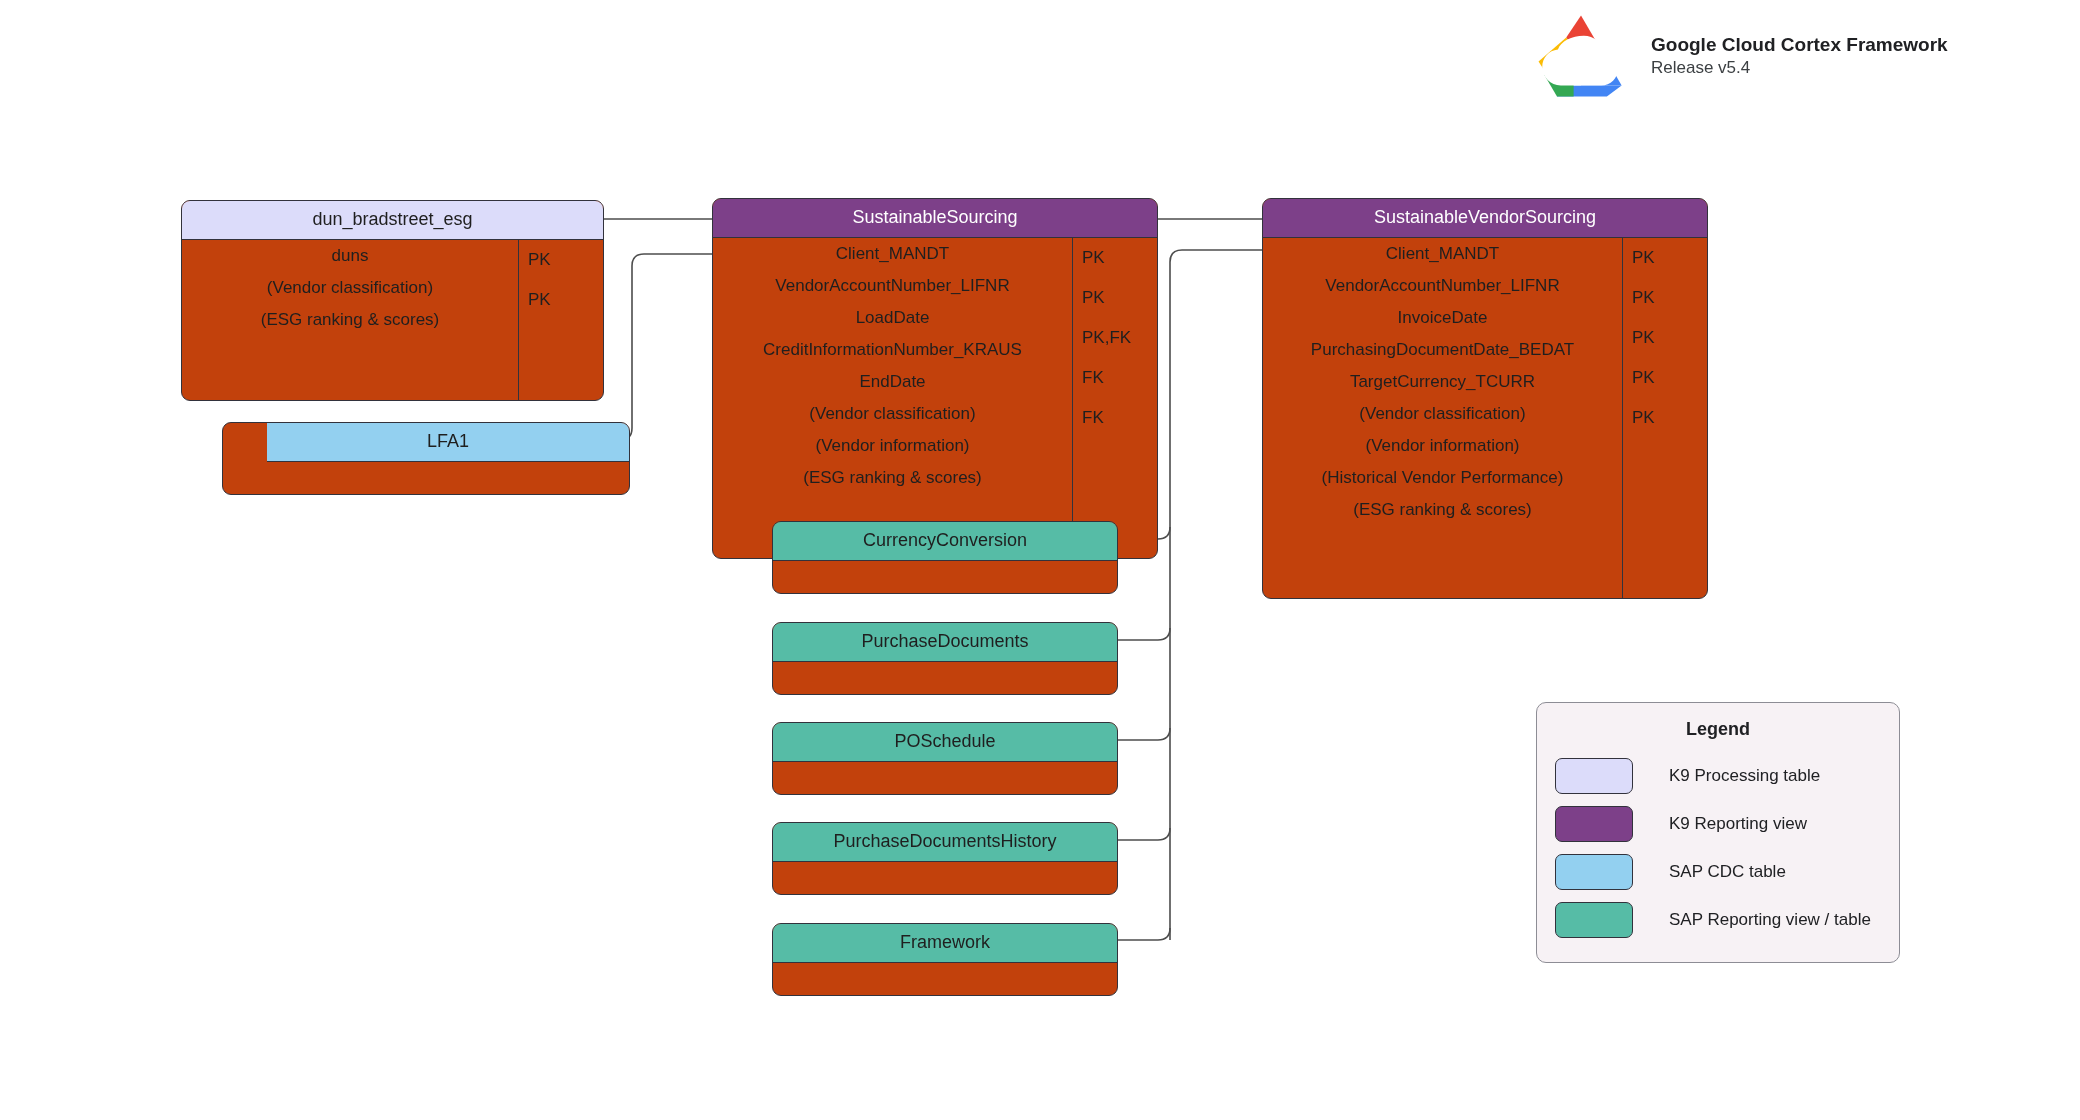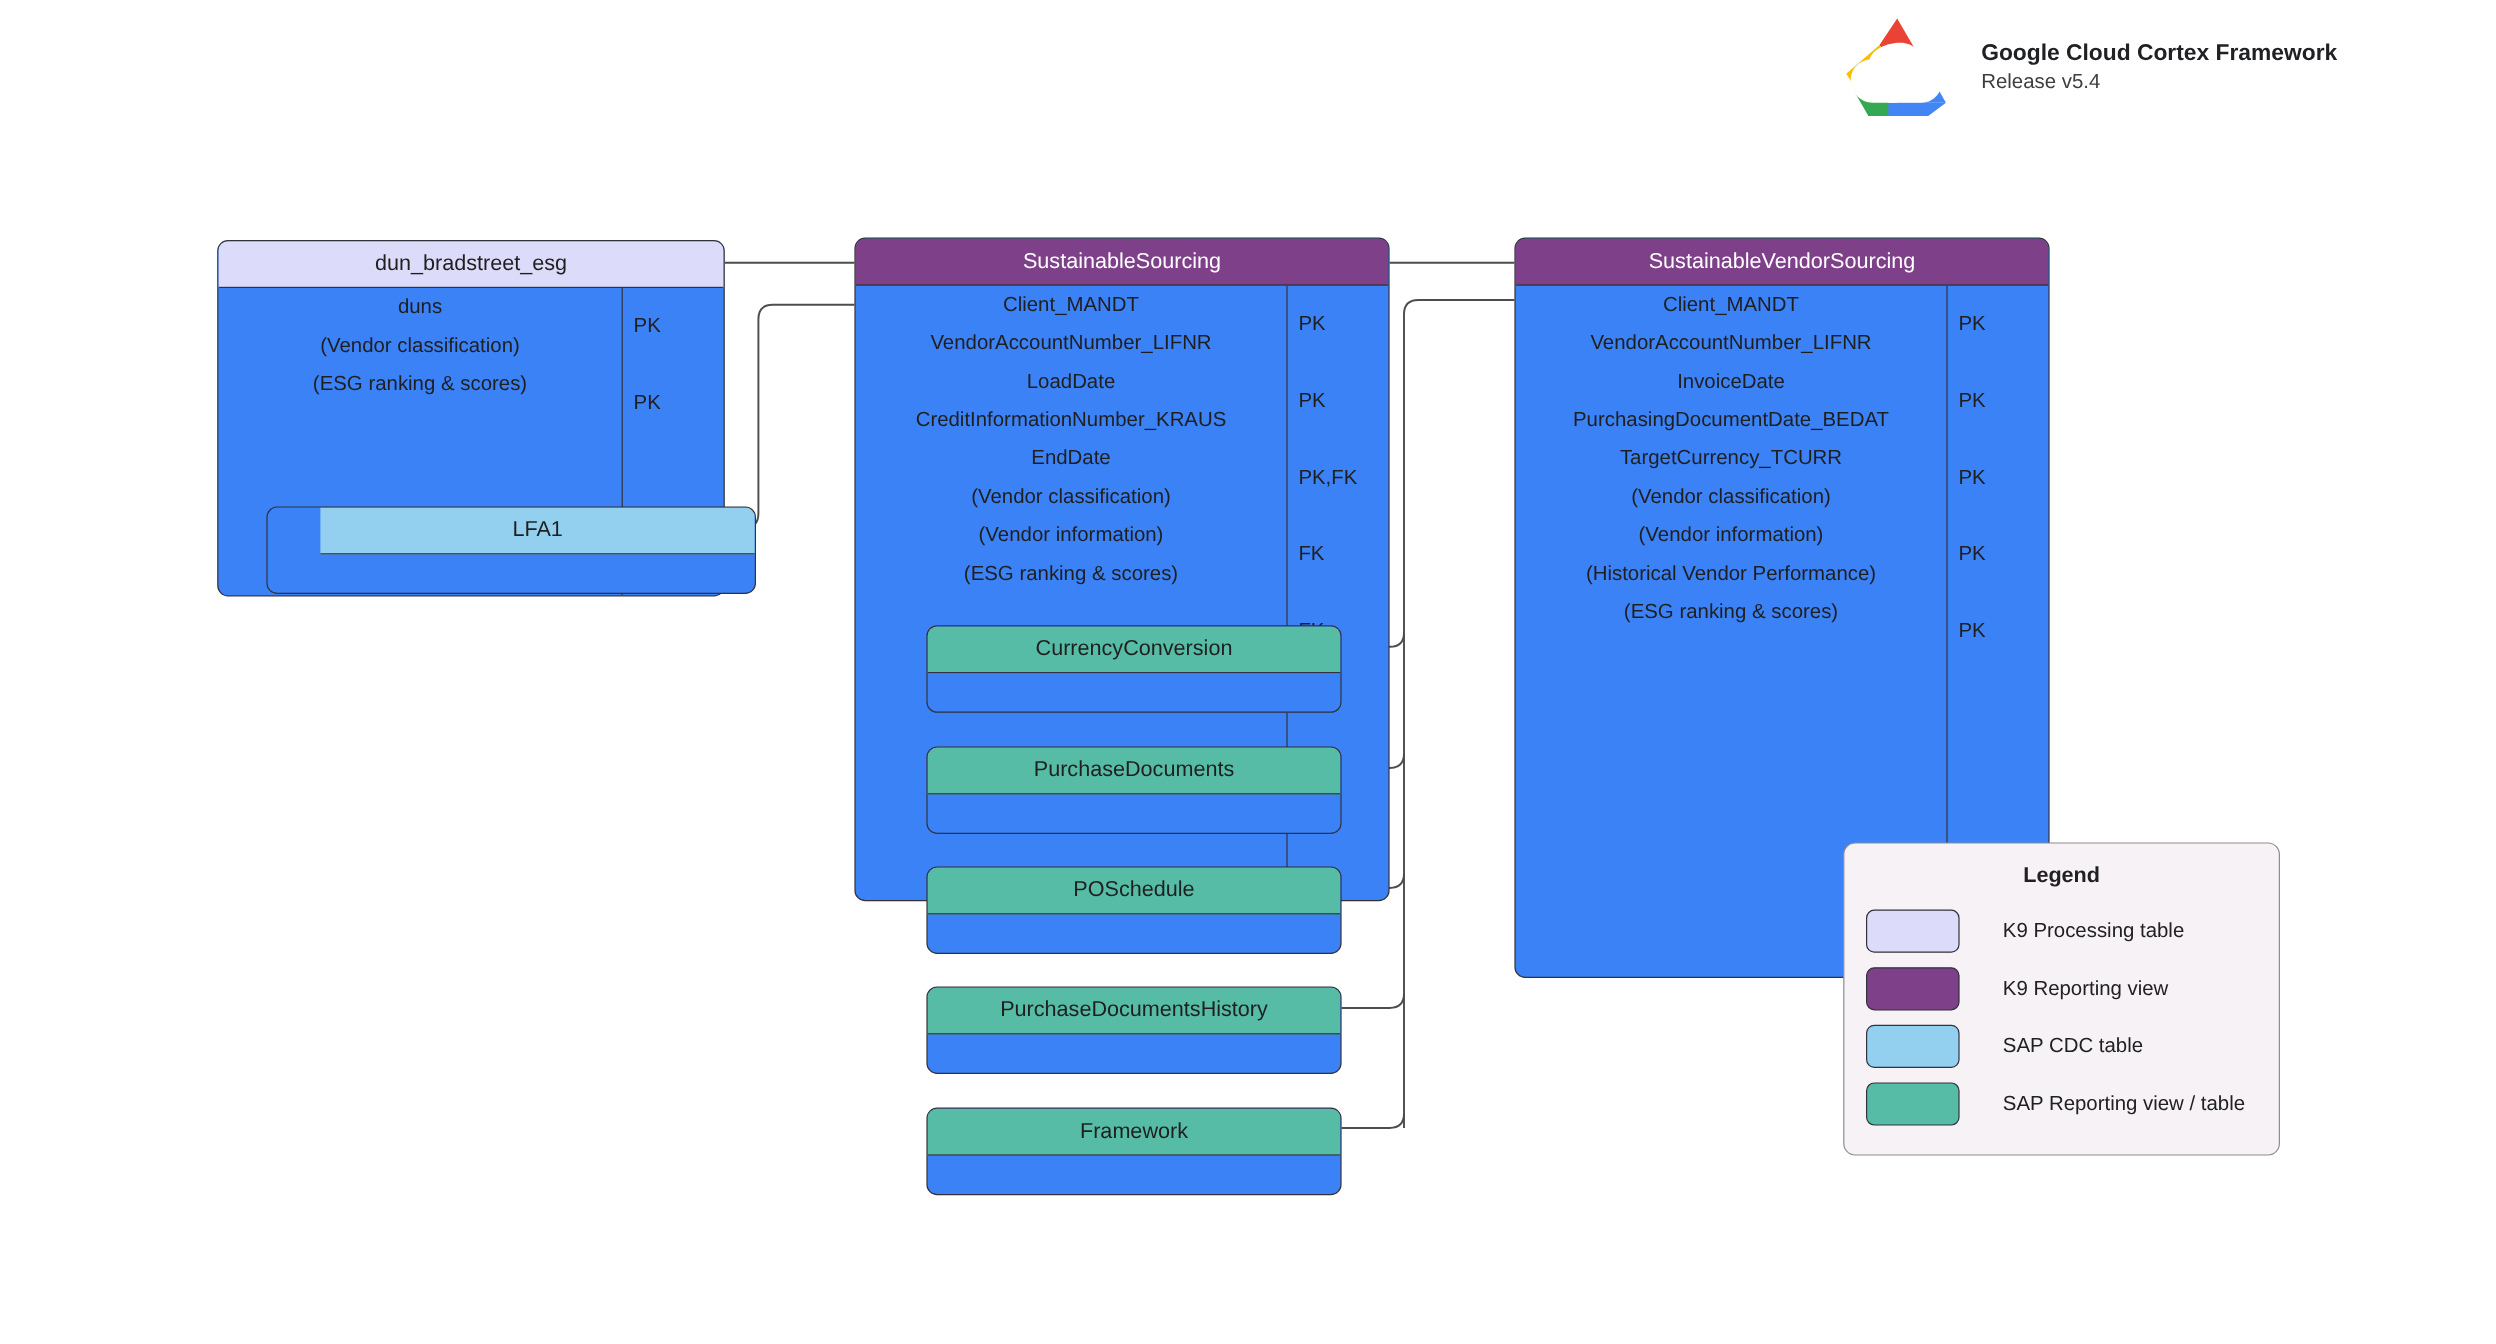--- a/index.html
+++ b/index.html
@@ -48,21 +48,21 @@
     pointer-events: none;
   }
   #wires path { fill: none; stroke: #4d4d4d; stroke-width: 1.6; }
 
   
   .entity {
     position: absolute;
     box-sizing: border-box;
     border: 1.4px solid #32323c;
     border-radius: 9px;
-    background: #3b82f6;
+    background: #c2410c;
     overflow: hidden;
   }
   .entity .ent-head {
     text-align: center;
     font-size: 18px;
     padding: 8px 6px 9px;
     border-bottom: 1.4px solid #32323c;
     white-space: nowrap;
   }
   .entity .ent-body { display: flex; }
@@ -72,21 +72,21 @@
     width: 84px;
     border-left: 1.4px solid #32323c;
   }
   .entity .row {
     height: 32px;
     line-height: 32px;
     font-size: 17px;
     white-space: nowrap;
   }
   .entity .col-fields .row { text-align: center; padding: 0 10px; }
-  .entity .col-keys .row { text-align: left; padding: 16px 9px; }
+  .entity .col-keys .row { text-align: left; padding: 4px 9px; }
 
   .head-k9proc { background: #dcdcfa; color: #1f1f1f; }
   .head-k9view { background: #7d4089; color: #ffffff; }
   .head-cdc    { background: #93d0f0; color: #1f1f1f; }
   .head-sap    { background: #56bca6; color: #1f1f1f; }
 
   .entity.empty .ent-body { min-height: 32px; }
 
   
   #legend {

